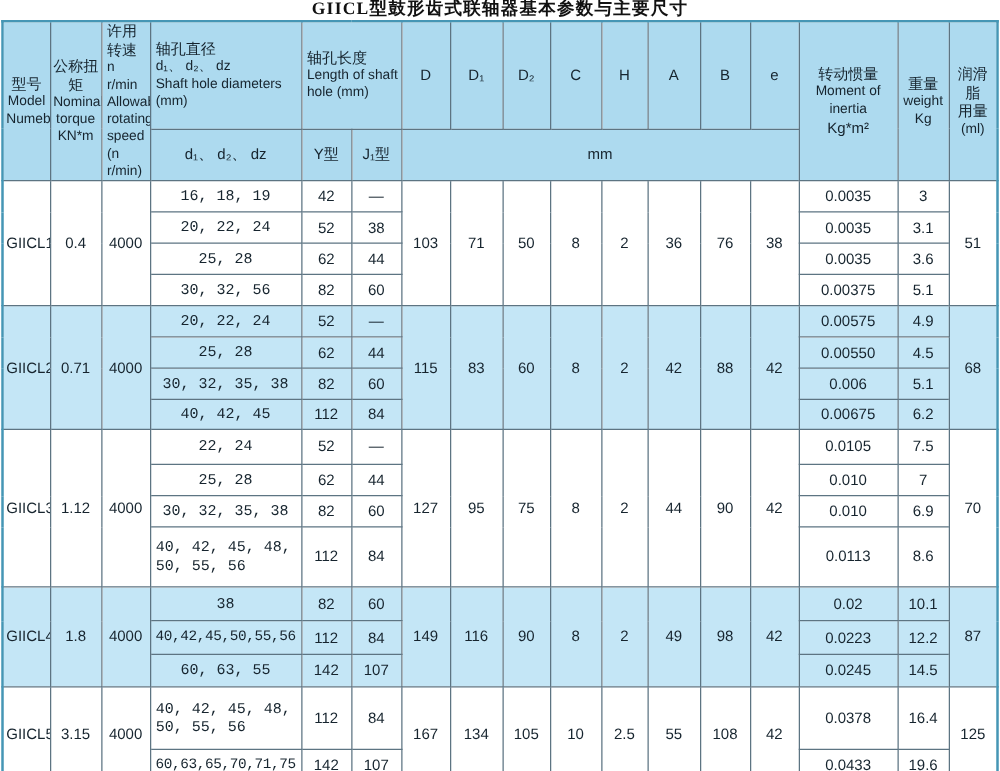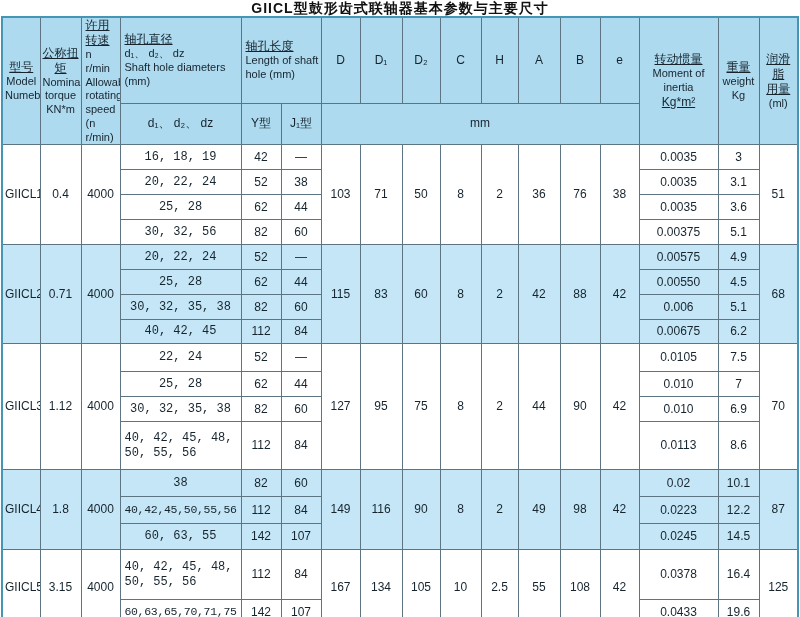--- a/index.html
+++ b/index.html
@@ -1,27 +1,27 @@
 <!DOCTYPE html>
 <html><head>
 <meta charset="utf-8">
 <style>
   html,body{margin:0;padding:0;background:#fff;}
   body{width:800px;height:617px;overflow:hidden;font-family:"Liberation Sans",sans-serif;}
   .page{width:800px;height:617px;position:relative;}
-  .title{height:16px;line-height:16px;text-align:center;font-family:Liberation Sans, sans-serif;
+  .title{height:16px;line-height:16px;text-align:center;font-family:Liberation Serif, serif;
          font-weight:bold;font-size:14px;color:#111;letter-spacing:1px;}
   table{border-collapse:collapse;table-layout:fixed;width:797px;margin-left:1px;
         border:2px solid #4596b5;}
   td{border:1px solid #5d7482;text-align:center;vertical-align:middle;
      font-size:12px;color:#16242e;padding:0 2px;overflow:hidden;line-height:1.25;}
   tr.hdr td{background:#addaef;}
   tr.blue td{background:#c4e6f6;}
   tr.white td{background:#ffffff;}
-  .zh{font-size:12px;text-decoration:underline;}
+  .zh{font-size:12px;}
   .en{font-size:11px;}
   .tl{text-align:left;padding-left:4px;}
   .sym{font-size:12px;}
   .dcell{font-size:12px;font-family:Liberation Mono, monospace;}
   .tight{font-size:11.5px;letter-spacing:-0.3px;margin-left:17px;}
 </style>
 </head>
 <body>
 
 <div class="page">

